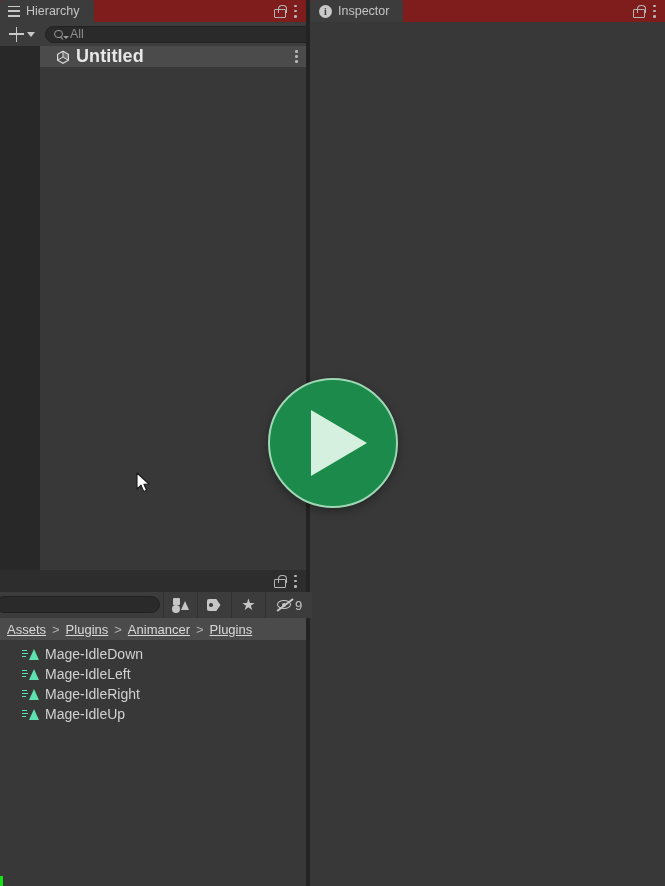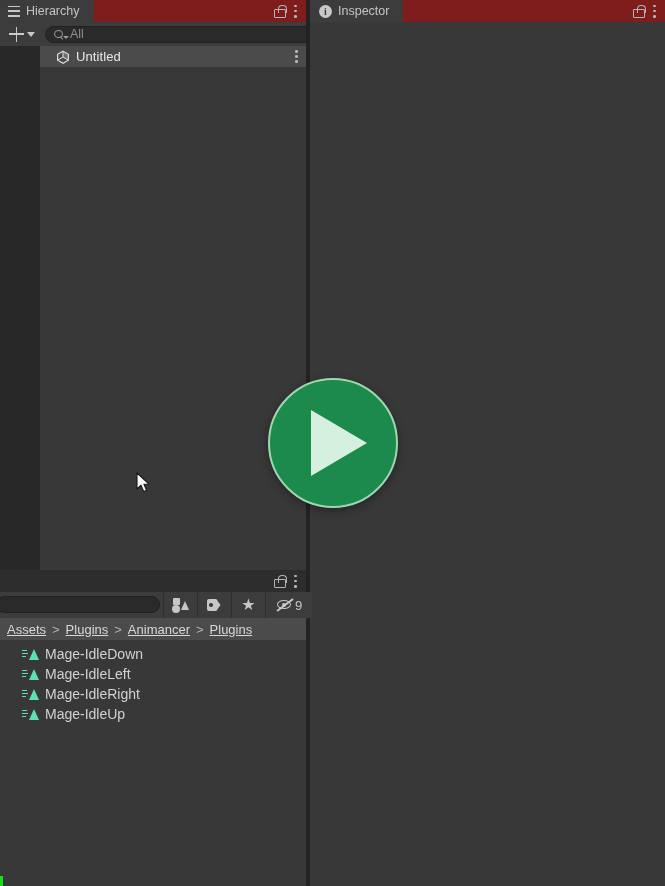--- a/index.html
+++ b/index.html
@@ -83,21 +83,21 @@
 
   #hier-body { position:absolute; left:0; top:46px; width:306px; height:524px; background:#282828; }
   #hier-gutter { position:absolute; left:0; top:0; width:40px; height:524px; background:#282828; }
   #hier-content { position:absolute; left:40px; top:0; width:266px; height:524px; background:#383838; }
 
   #scene-row {
     position:absolute; left:40px; top:46px; width:266px; height:21px;
     background:#4b4b4b; display:flex; align-items:center; padding:0 8px 0 16px;
   }
   .scene-ico { width:14px; height:14px; flex:none; position:relative; margin-right:6px; }
-  #scene-name { color:#e8e8e8; font-size:13px; font-weight:normal; letter-spacing:.1px; }
+  #scene-name { color:#e8e8e8; font-size:18px; font-weight:bold; letter-spacing:.1px; }
   #scene-row .kebab { margin-left:auto; }
 
   
   #inspector { position:absolute; left:310px; top:0; width:355px; height:886px; background:#383838; }
   #insp-tab { background:#3c3c3c; padding-left:9px; }
   .info-ico {
     width:13px; height:13px; border-radius:50%; background:#c9c9c9;
     color:#3c3c3c; font-size:10px; font-weight:bold; line-height:13px;
     text-align:center; font-family:"Liberation Serif", serif;
   }

